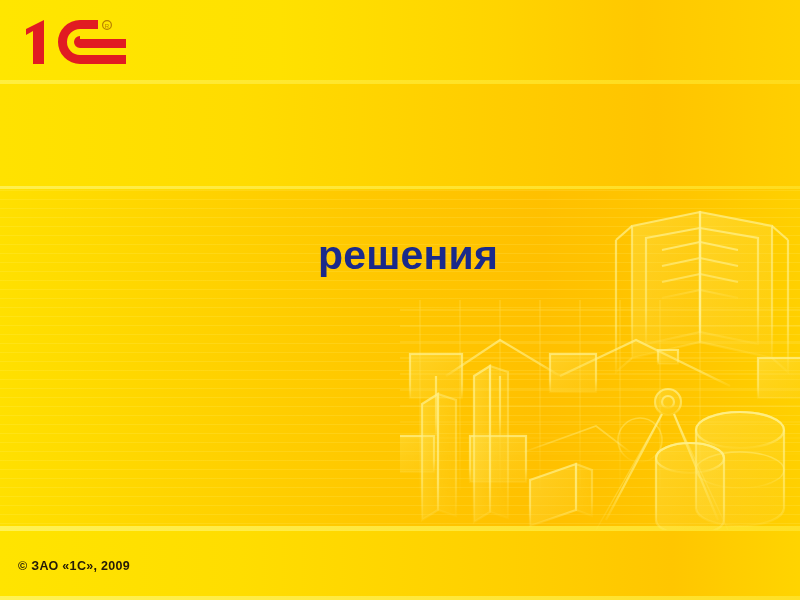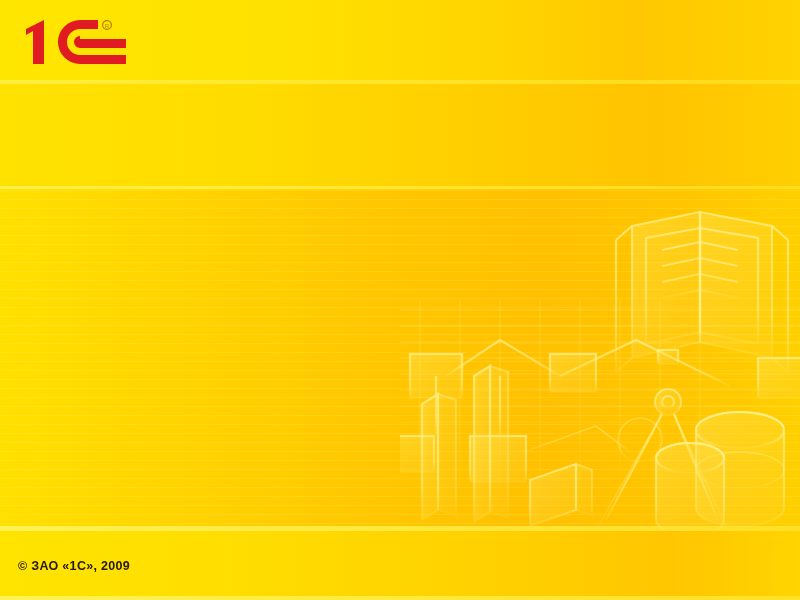--- a/index.html
+++ b/index.html
@@ -243,17 +243,18 @@
     </g>
 
     <g>
       <circle cx="93" cy="9" r="4.4" fill="none" stroke="#b88000" stroke-width="1.2"></circle>
       <text x="93" y="11.6" font-family="'Liberation Sans', sans-serif" font-size="6" fill="#b88000" text-anchor="middle">R</text>
     </g>
   </svg>
 
 
   <div class="heading">
+    <div>решения</div>
   </div>
 
   <div class="footer">© ЗАО «1С», 2009</div>
 
 </div>
 
 </body></html>

